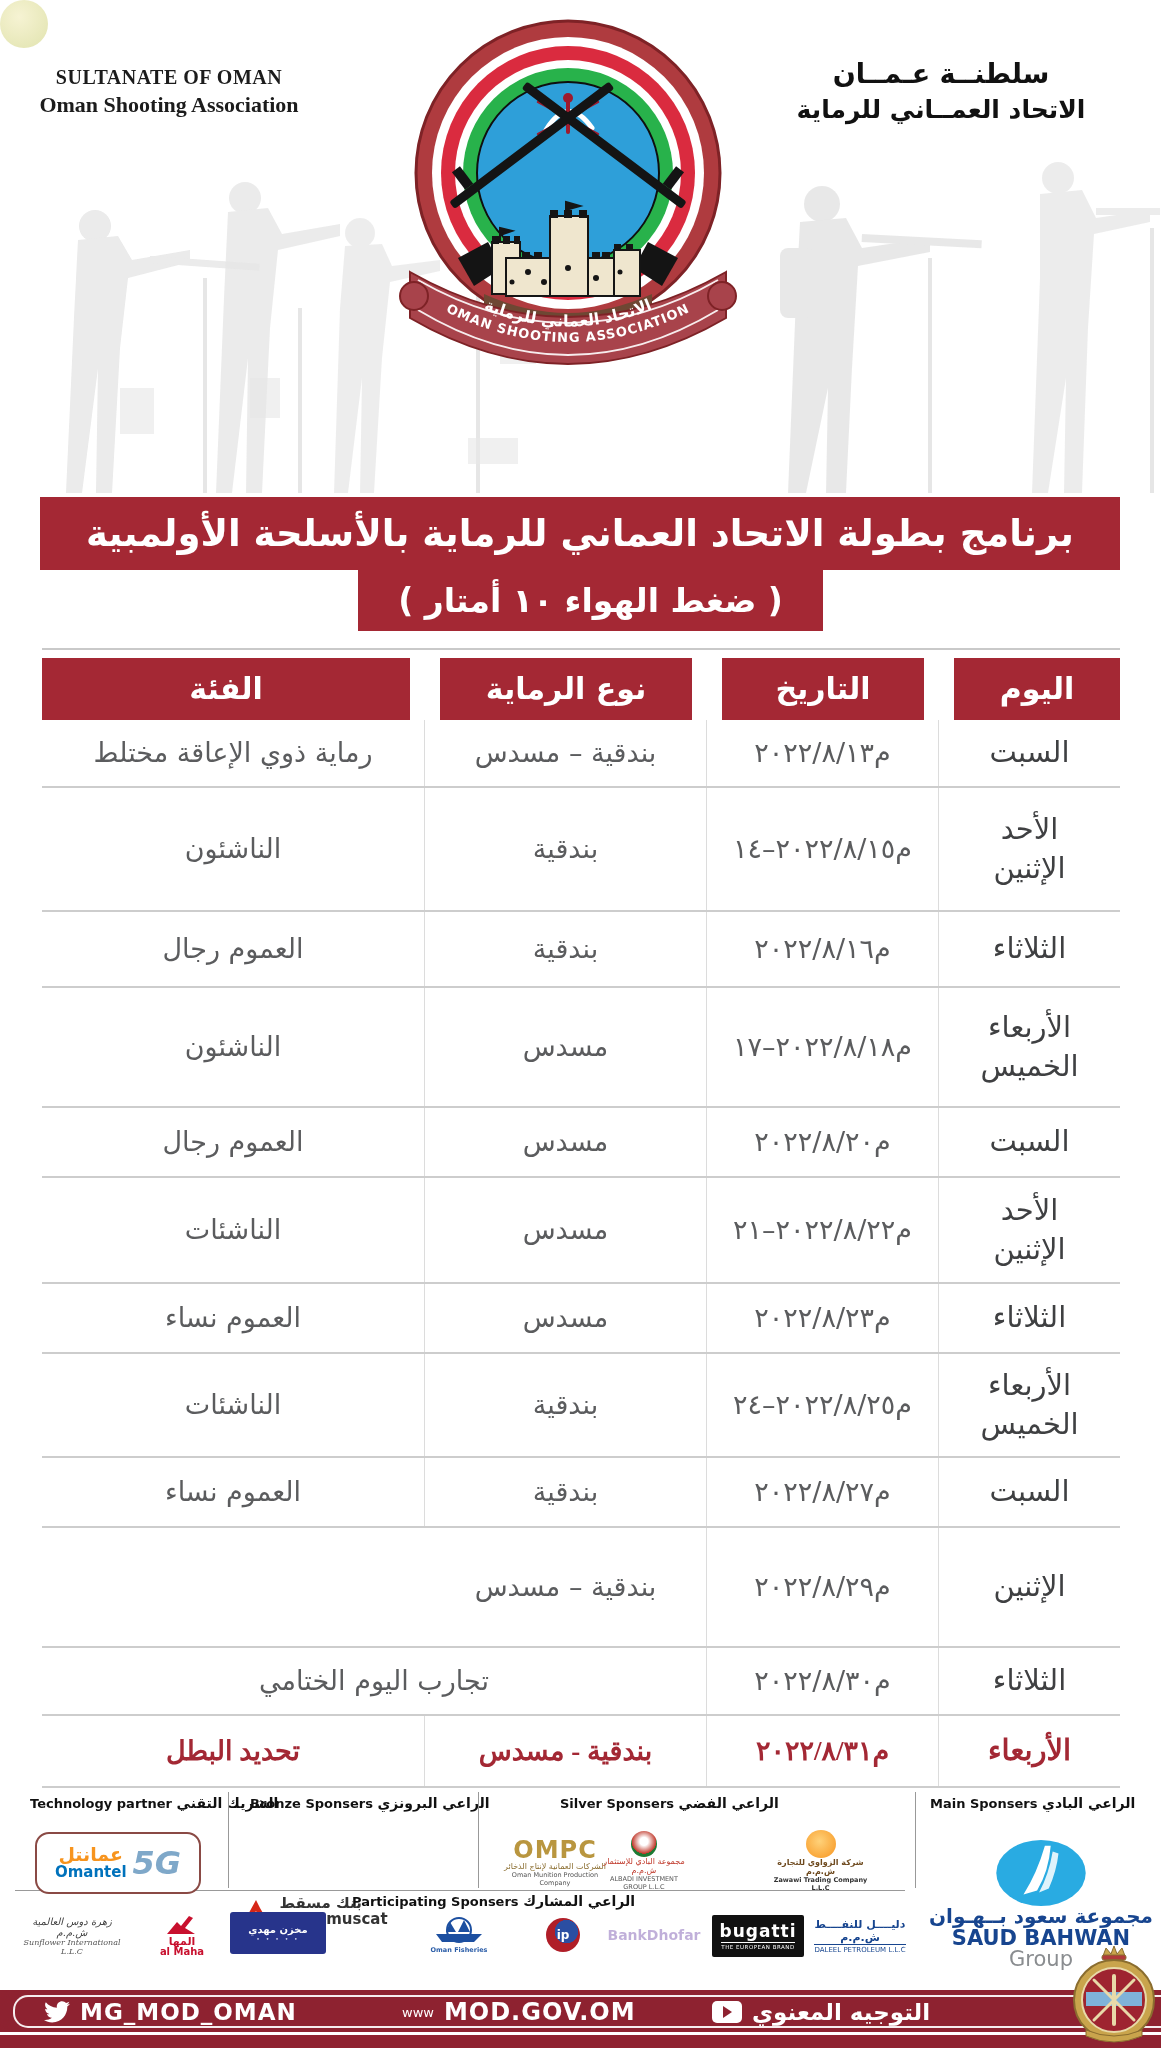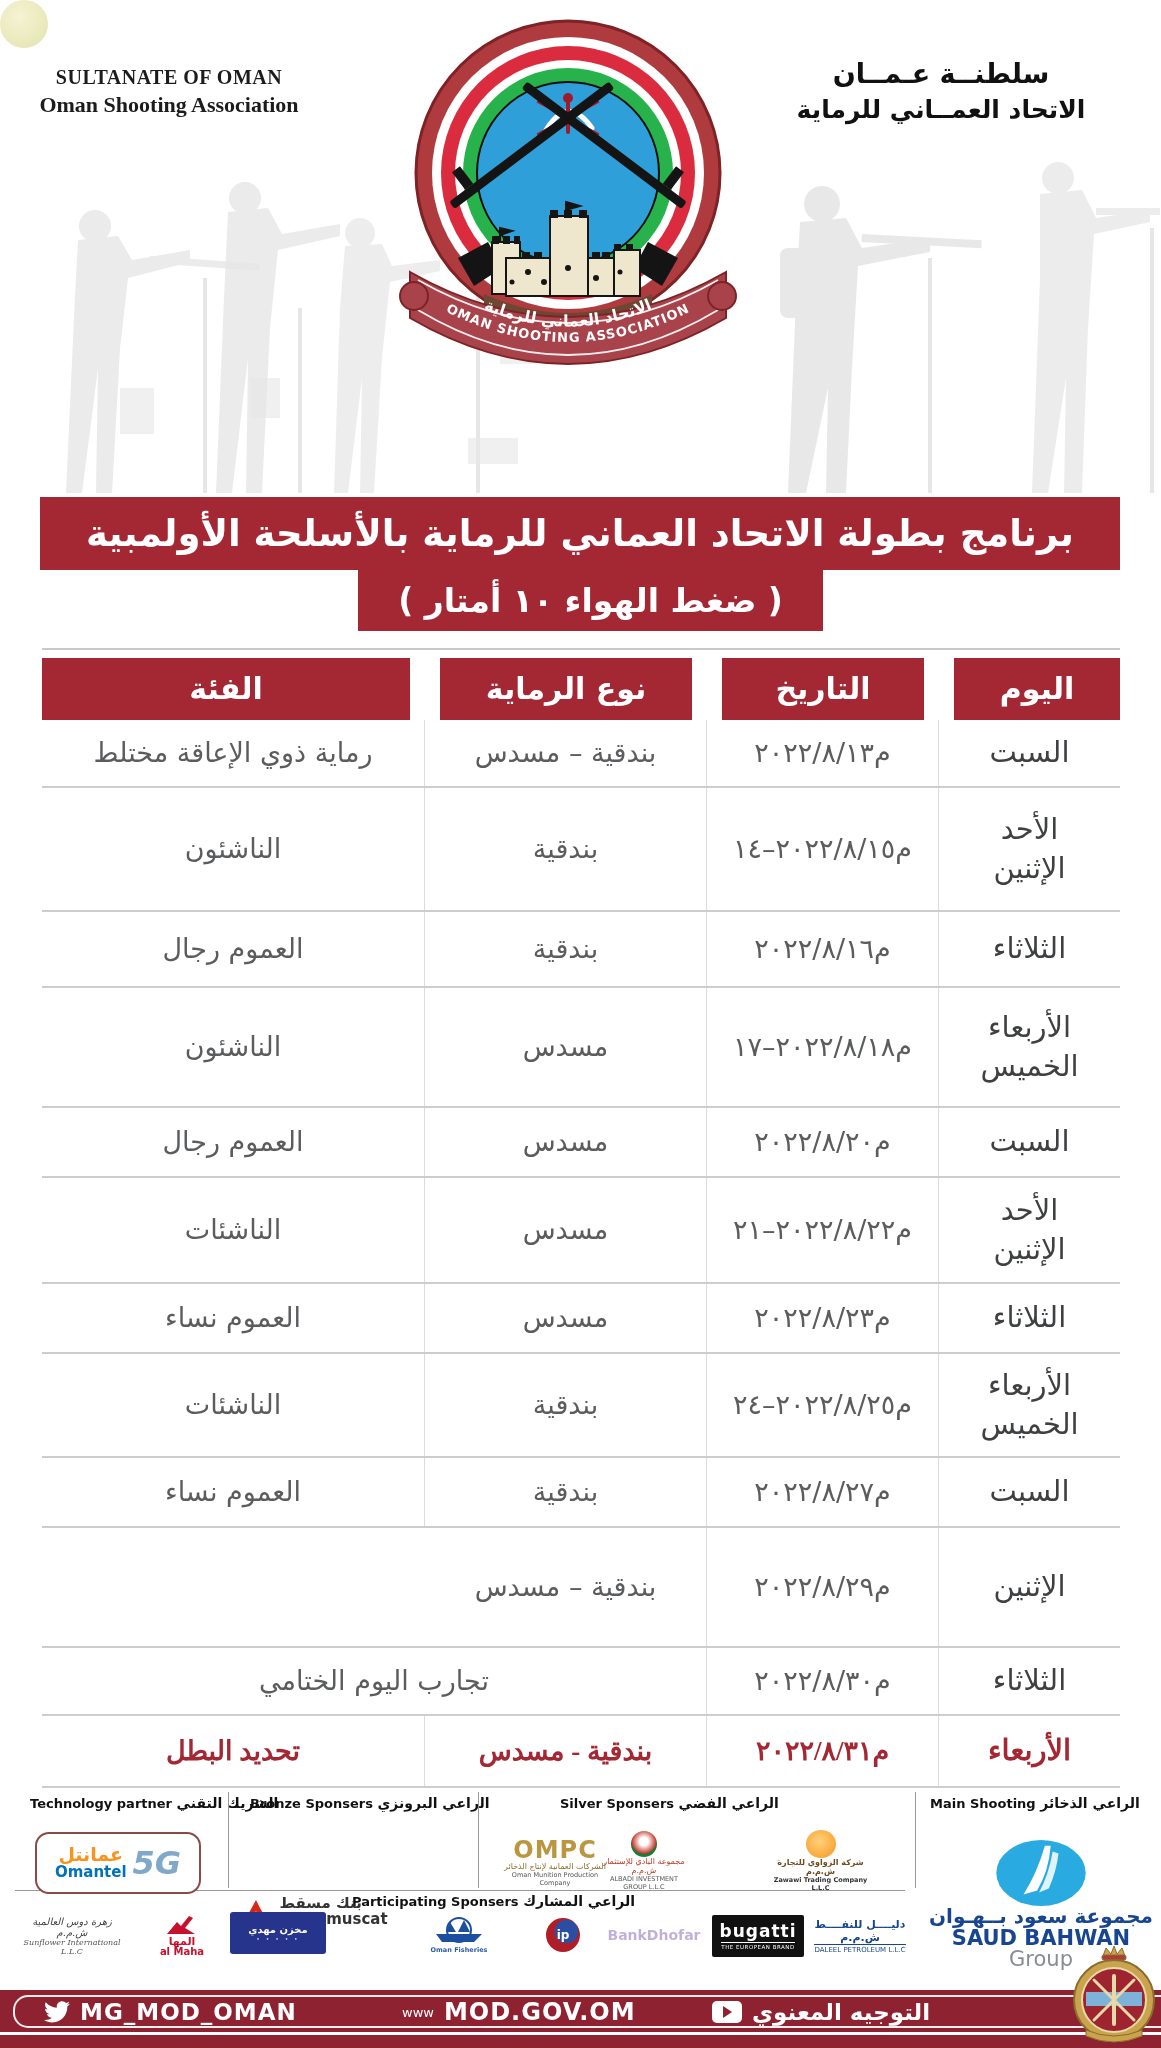--- a/index.html
+++ b/index.html
@@ -386,21 +386,21 @@
   <div class="sp-label" style="left:30px;top:1795px;">
     <span>Technology partner</span> <span class="ar">الشريك التقني</span>
   </div>
   <div class="sp-label" style="left:250px;top:1795px;">
     <span>Bronze Sponsers</span> <span class="ar">الراعي البرونزي</span>
   </div>
   <div class="sp-label" style="left:560px;top:1795px;">
     <span>Silver Sponsers</span> <span class="ar">الراعي الفضي</span>
   </div>
   <div class="sp-label" style="left:930px;top:1795px;">
-    <span>Main Shooting</span> <span class="ar">الراعي الذخائر</span>
+    <span>Main Sponsers</span> <span class="ar">الراعي البادي</span>
   </div>
   <div class="sp-label" style="left:352px;top:1893px;">
     <span>Participating Sponsers</span> <span class="ar">الراعي المشارك</span>
   </div>
 
   <div class="vline" style="left:228px;top:1792px;height:96px;"></div>
   <div class="vline" style="left:478px;top:1792px;height:96px;"></div>
   <div class="vline" style="left:915px;top:1792px;height:96px;"></div>
   <div class="hline" style="left:15px;top:1890px;width:890px;"></div>
 

